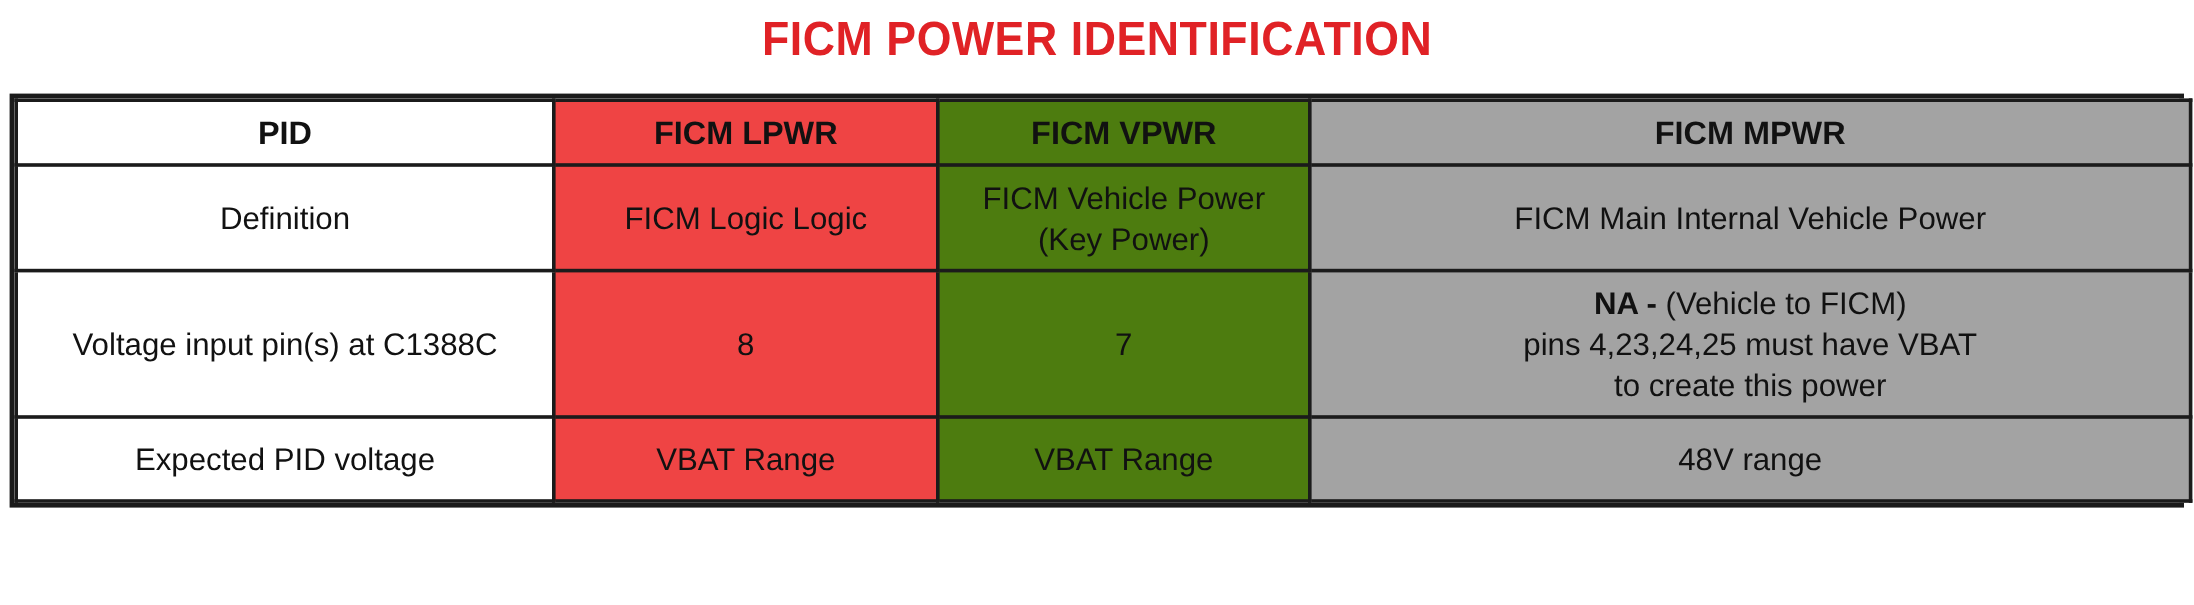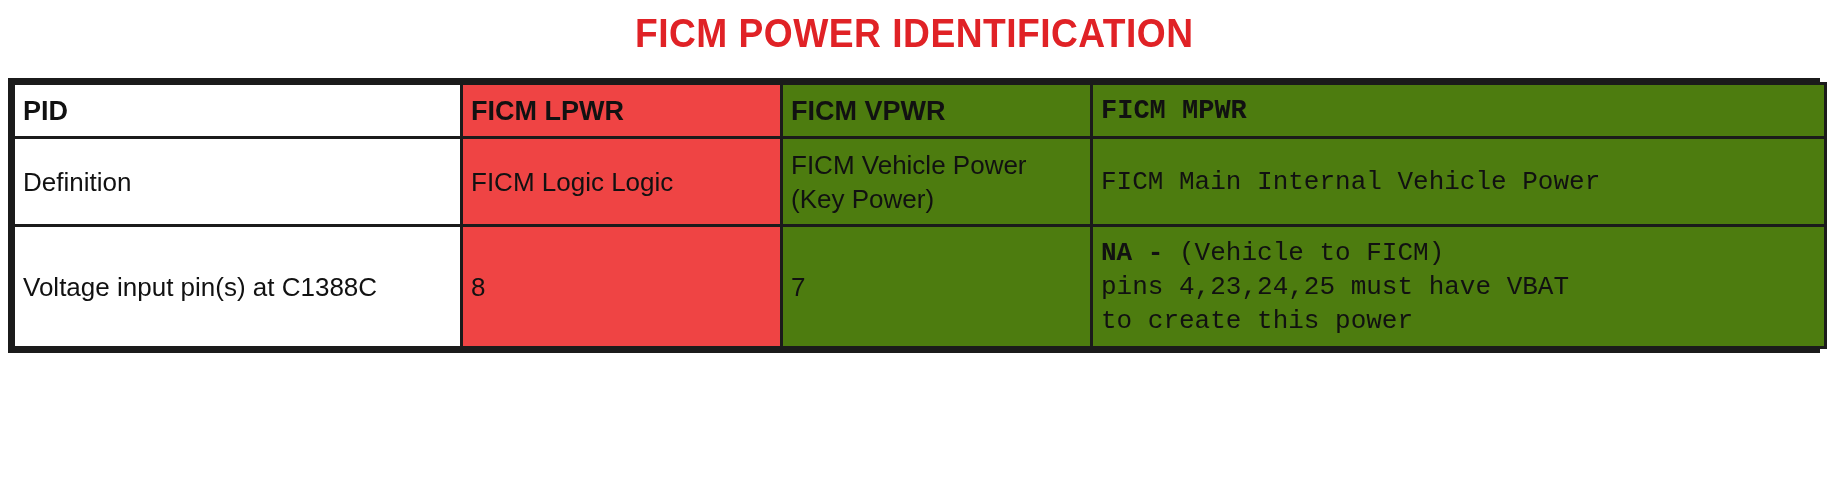--- a/index.html
+++ b/index.html
@@ -62,21 +62,21 @@
     table-layout: fixed;
     background: #ffffff;
   }
   table.ficm col.c1 { width: 448px; }
   table.ficm col.c2 { width: 320px; }
   table.ficm col.c3 { width: 310px; }
   table.ficm col.c4 { width: 734px; }
 
   table.ficm td, table.ficm th {
     border: 3px solid #1b1b1b;
-    text-align: left;
+    text-align: center;
     vertical-align: middle;
     padding: 6px 8px;
     box-sizing: border-box;
     font-size: 26px;
     line-height: 34px;
     font-weight: normal;
     color: #111111;
   }
 
   
@@ -89,21 +89,21 @@
 
   
   tr.row-definition td { height: 88px; }
   tr.row-voltage td    { height: 122px; }
   tr.row-expected td   { height: 70px; }
 
   
   .col-pid   { background: #ffffff; }
   .col-lpwr  { background: #ef4444; }
   .col-vpwr  { background: #4d7c0f; }
-  .col-mpwr  { background: #4d7c0f; font-family: Liberation Mono, monospace; }
+  .col-mpwr  { background: #a3a3a3; }
 
   .cell-multiline { line-height: 36px; }
   .bold-lead { font-weight: bold; }
 
   .nowrap { white-space: nowrap; }
 </style>
 </head>
 <body>
 
 <div class="page">
@@ -144,18 +144,24 @@
           <td class="col-pid">Voltage input pin(s) at C1388C</td>
           <td class="col-lpwr">8</td>
           <td class="col-vpwr">7</td>
           <td class="col-mpwr cell-multiline">
             <span class="bold-lead">NA - </span><span>(Vehicle to FICM)</span><br>
             <span>pins 4,23,24,25 must have VBAT</span><br>
             <span>to create this power</span>
           </td>
         </tr>
 
+        <tr class="row-expected">
+          <td class="col-pid">Expected PID voltage</td>
+          <td class="col-lpwr">VBAT Range</td>
+          <td class="col-vpwr">VBAT Range</td>
+          <td class="col-mpwr">48V range</td>
+        </tr>
 
       </tbody>
     </table>
   </div>
 
 </div>
 
 </body></html>

